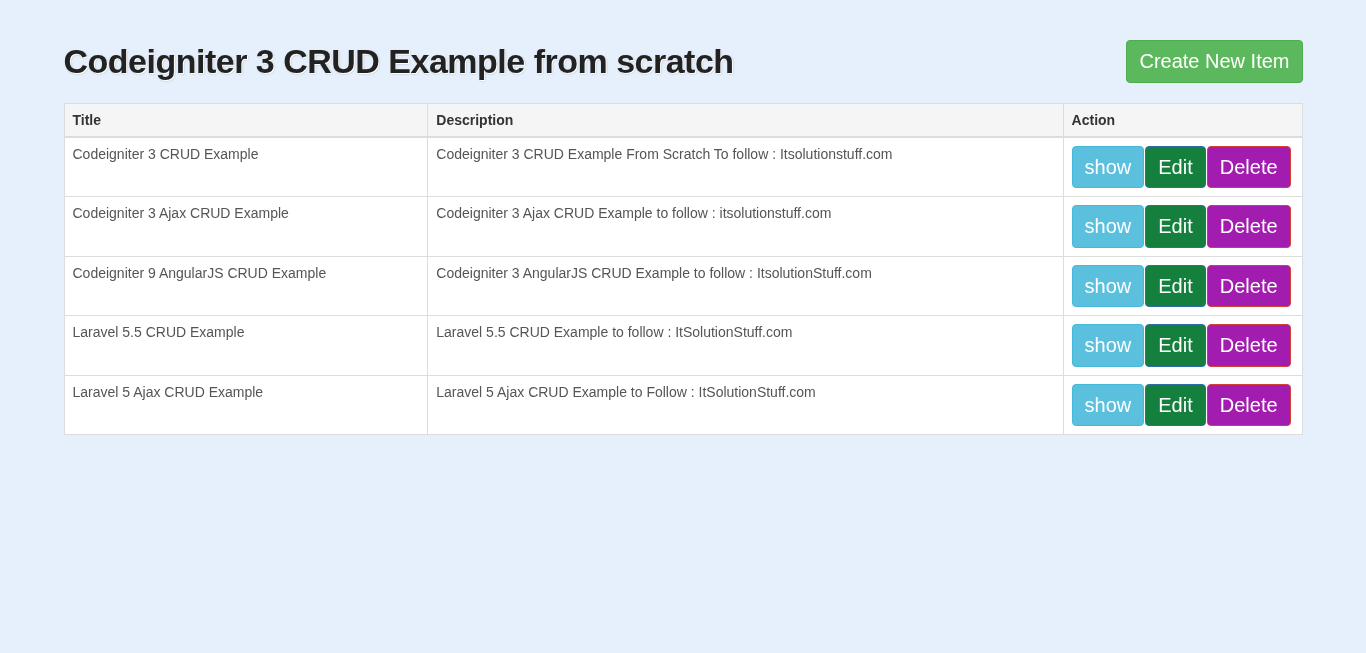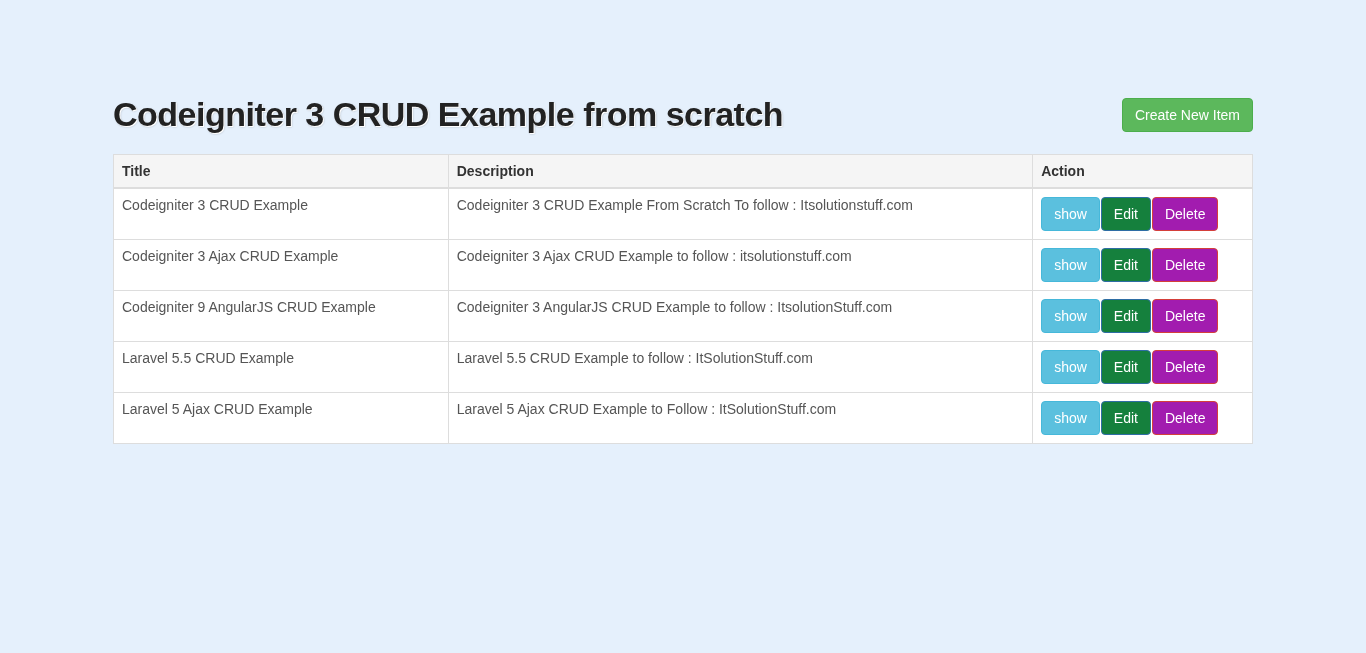--- a/index.html
+++ b/index.html
@@ -5,44 +5,44 @@
   * { box-sizing: border-box; }
   body {
     margin: 0;
     padding: 0;
     background: #e5f0fc;
     font-family: "Helvetica Neue", Helvetica, Arial, sans-serif;
     font-size: 14px;
     color: #333;
   }
   .container {
-    width: 1140px;
+    width: 1239px;
     margin: 0 auto;
-    padding-top: 95px;
+    padding-top: 40px;
   }
   .header-row {
     display: flex;
     justify-content: space-between;
     align-items: center;
     margin-bottom: 20px;
   }
   h1.page-title {
     margin: 0;
     font-size: 34px;
     font-weight: 700;
     color: #222;
     text-shadow: 1px 1px 0 #fff, 1px 1px 2px rgba(0,0,0,0.25);
     font-family: Verdana, Geneva, sans-serif;
     letter-spacing: -0.5px;
   }
   .btn {
     display: inline-block;
     padding: 6px 12px;
     margin: 0;
-    font-size: 14px;
+    font-size: 20px;
     font-weight: 400;
     line-height: 1.42857143;
     text-align: center;
     white-space: nowrap;
     vertical-align: middle;
     cursor: pointer;
     border: 1px solid transparent;
     border-radius: 4px;
     color: #fff;
   }

